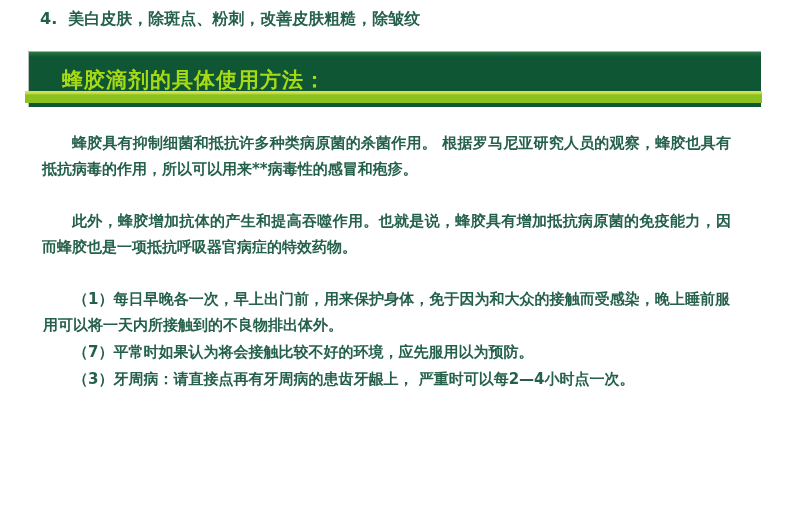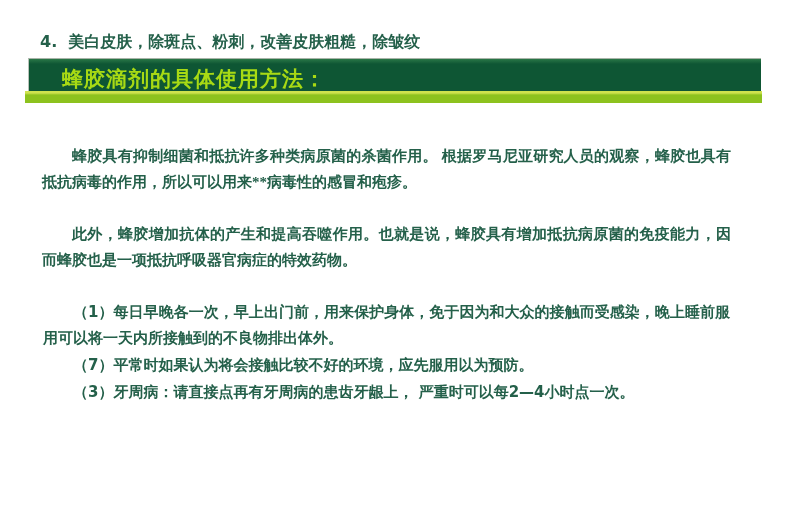--- a/index.html
+++ b/index.html
@@ -14,36 +14,34 @@
   .top-line {
     position: absolute;
     left: 40px;
     top: 8px;
     width: 720px;
     font-size: 16px;
     font-weight: bold;
     line-height: 22px;
     color: var(--body-text, #24604a);
     white-space: pre;
-    margin-top: 23px;
   }
   .banner {
     position: absolute;
     left: 28px;
     top: 51px;
     width: 733px;
-    height: 40px;
+    height: 56px;
     background: linear-gradient(180deg, #2a7747 0px, var(--banner-bg, #0e5634) 5px, var(--banner-bg, #0e5634) 100%);
     border-top: 1px solid #a8b4a8;
     border-left: 1px solid #b8c2b8;
     box-sizing: border-box;
     display: flex;
     align-items: center;
     padding-left: 33px;
-    margin-top: 7px;
   }
   .banner-title {
     font-size: 21px;
     font-weight: bold;
     color: var(--banner-title, #a8da14);
     letter-spacing: 1px;
   }
   .stripe {
     position: absolute;
     left: 25px;
@@ -58,23 +56,22 @@
     top: 130px;
     width: 689px;
     font-size: 15px;
     font-weight: bold;
     line-height: 26px;
     color: var(--body-text, #24604a);
     text-align: justify;
     text-justify: inter-ideograph;
   }
   .content p {
-    margin: 13px 0 26px 0;
+    margin: 0 0 26px 0;
     text-indent: 2em;
-    font-family: Liberation Serif, serif;
   }
   .content p.no-gap { margin-bottom: 0; }
   .usage-list { margin: 0; padding: 0; list-style: none; }
   .usage-list li { margin: 1px; text-indent: 2em; }
 </style>
 </head>
 <body>
 
 <div class="top-line">4.  美白皮肤，除斑点、粉刺，改善皮肤粗糙，除皱纹</div>
 

